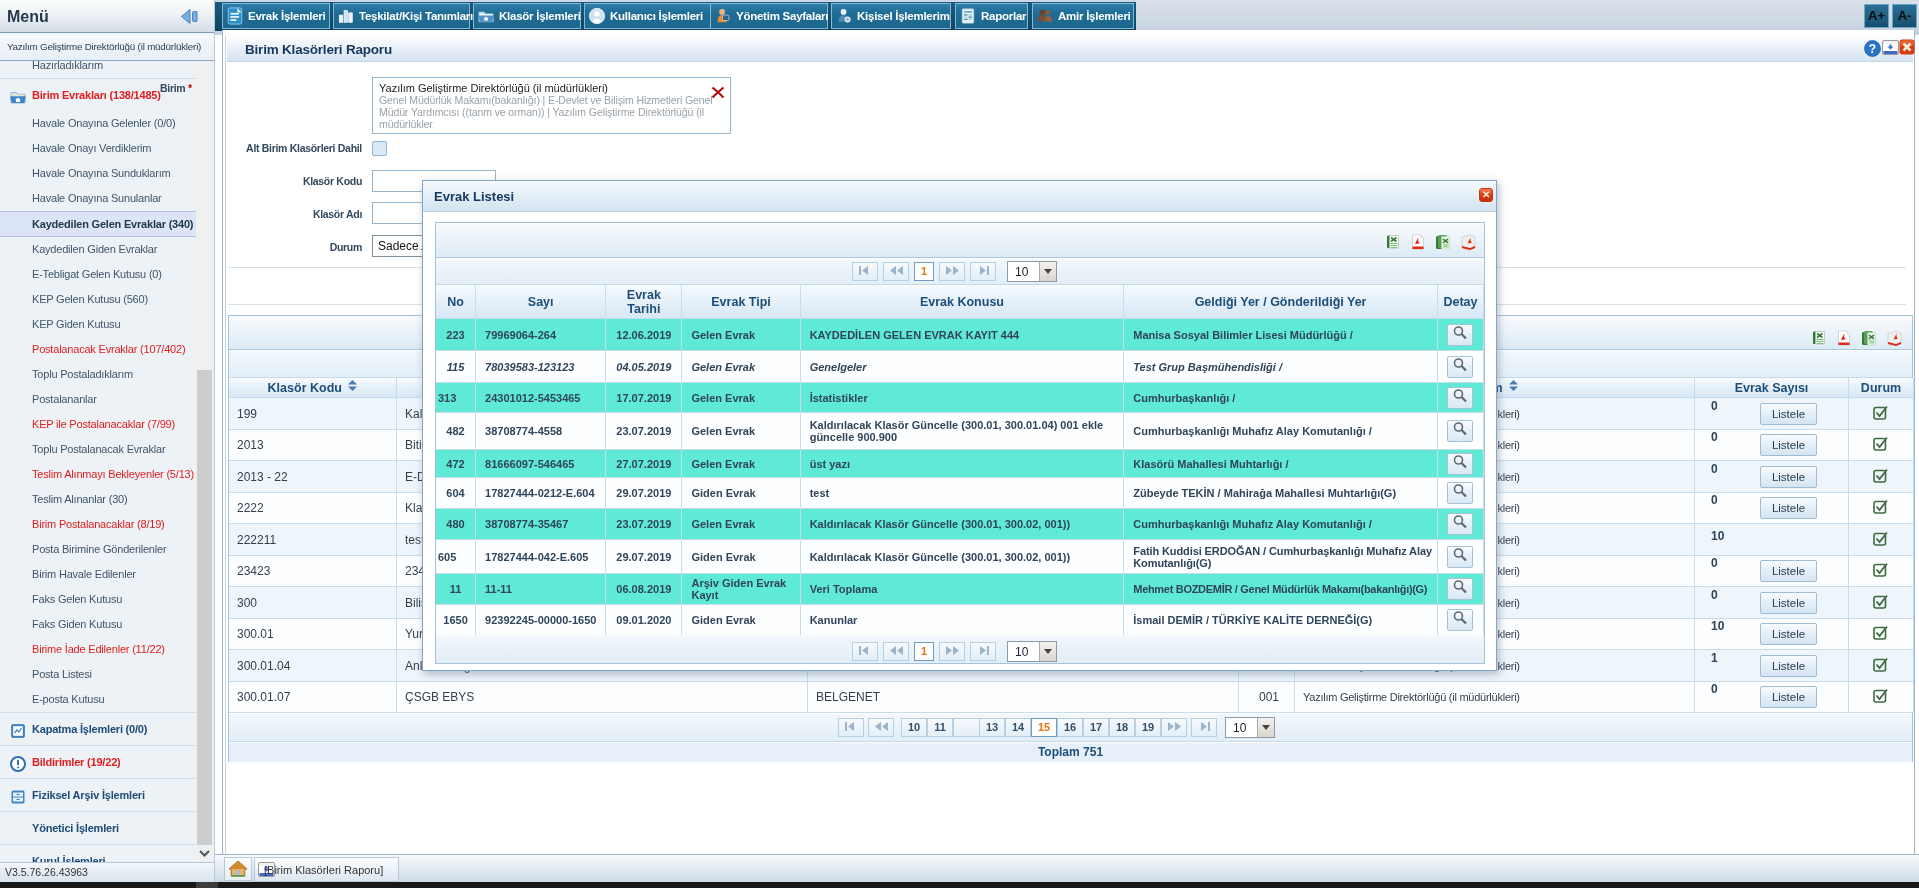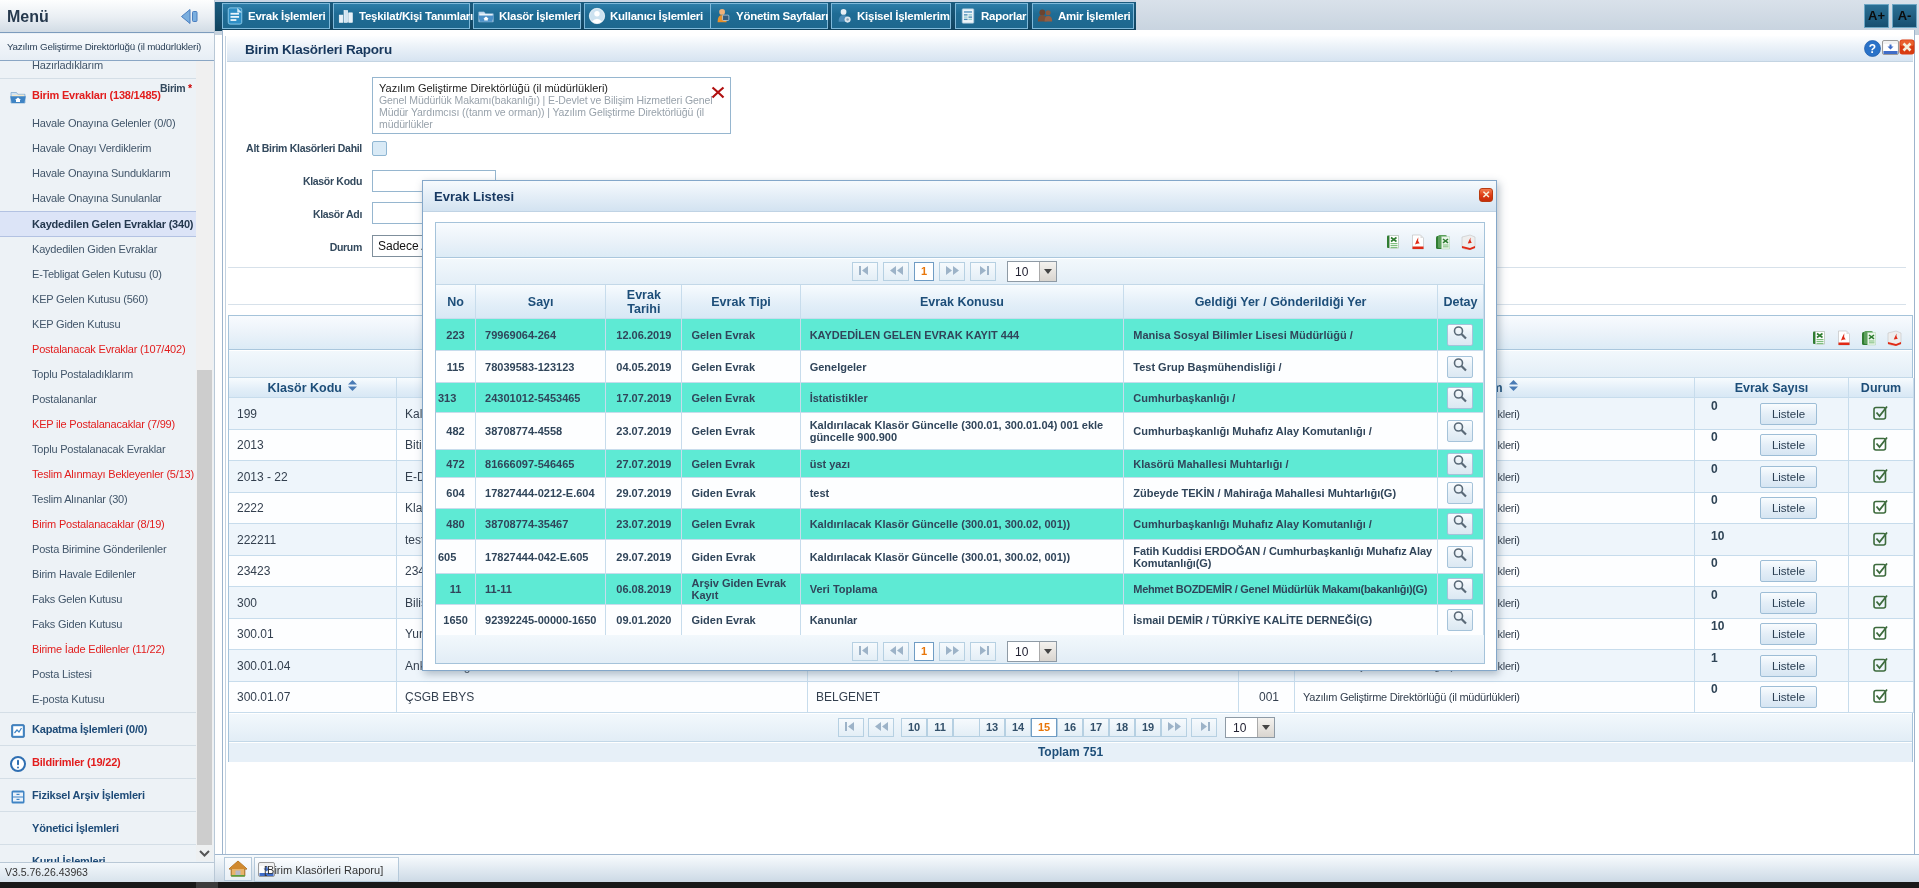--- a/index.html
+++ b/index.html
@@ -620,21 +620,21 @@
             <td>79969064-264</td>
             <td style="text-align:center;padding:0 2px;">12.06.2019</td>
             <td>Gelen Evrak</td>
             <td>KAYDEDİLEN GELEN EVRAK KAYIT 444</td>
             <td>Manisa Sosyal Bilimler Lisesi Müdürlüğü /</td>
             <td style="text-align:center;padding:0 2px;"><span class="mgbtn"><svg width="16" height="16" viewBox="0 0 16 16" style="">
                   <circle cx="6.5" cy="6" r="4" fill="none" stroke="#5a6a78" stroke-width="1.6"></circle>
                   <path d="M9.5 9 L14 13.5" stroke="#5a6a78" stroke-width="2.2"></path>
                 </svg></span></td>
           </tr>
-<tr class="even" style="height:32px;">
+<tr class="even" style="height:32px;font-style:italic;">
             <td style="text-align:center;padding:0 2px;">115</td>
             <td>78039583-123123</td>
             <td style="text-align:center;padding:0 2px;">04.05.2019</td>
             <td>Gelen Evrak</td>
             <td>Genelgeler</td>
             <td>Test Grup Başmühendisliği /</td>
             <td style="text-align:center;padding:0 2px;"><span class="mgbtn"><svg width="16" height="16" viewBox="0 0 16 16" style="">
                   <circle cx="6.5" cy="6" r="4" fill="none" stroke="#5a6a78" stroke-width="1.6"></circle>
                   <path d="M9.5 9 L14 13.5" stroke="#5a6a78" stroke-width="2.2"></path>
                 </svg></span></td>

